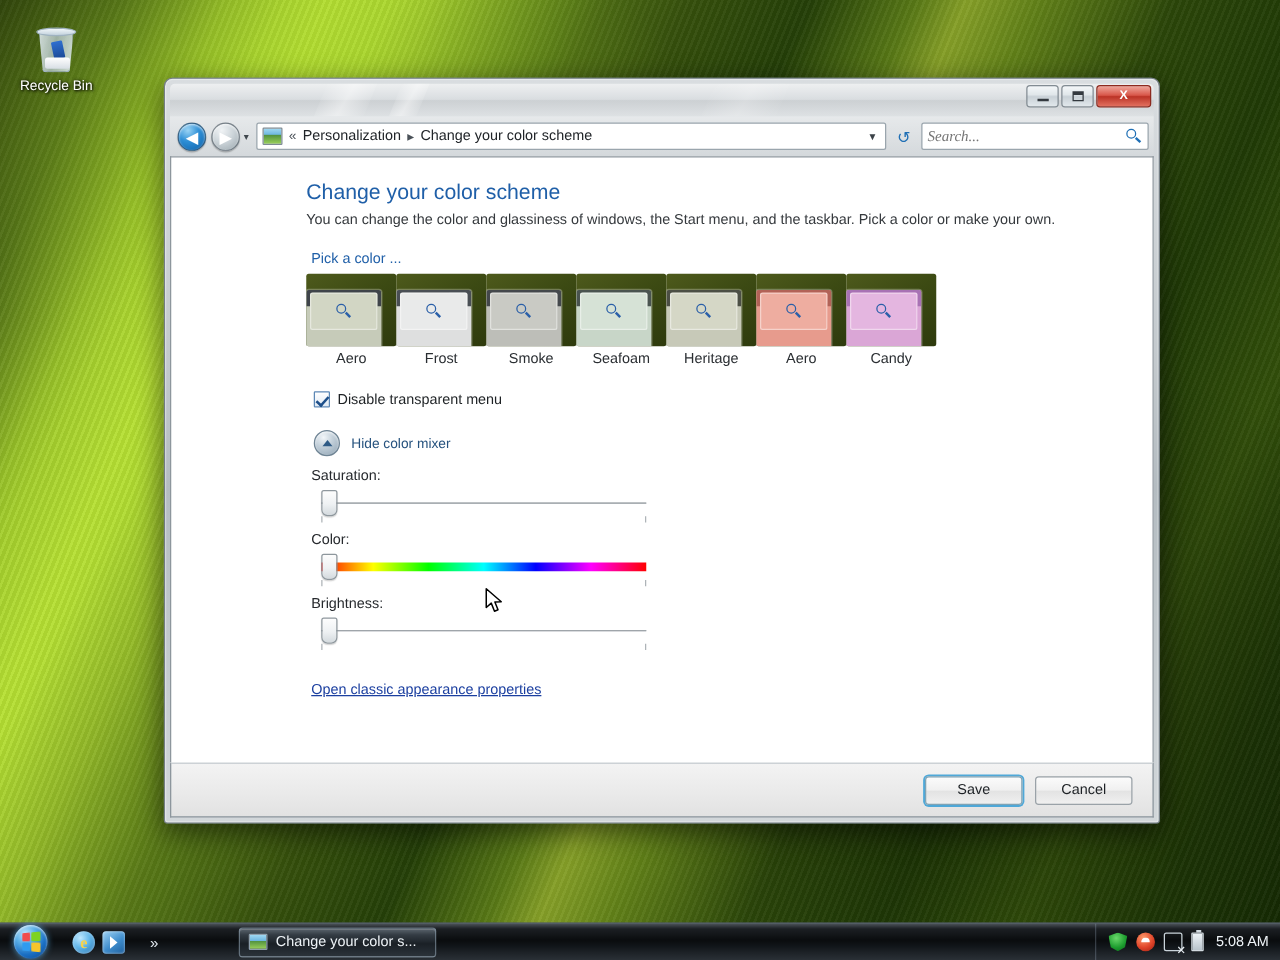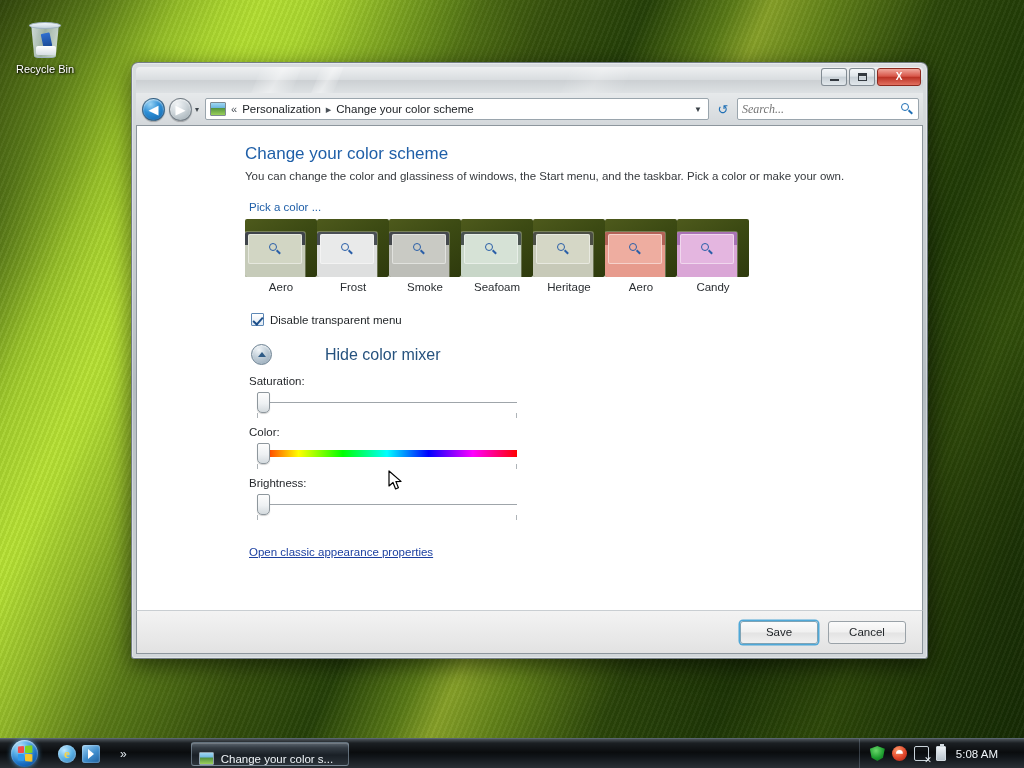--- a/index.html
+++ b/index.html
@@ -309,21 +309,21 @@
     box-shadow: inset 0 1px 2px rgba(255,255,255,0.8);
     display: flex; align-items: center; justify-content: center;
     cursor: default; flex: 0 0 auto;
   }
   #mixer-toggle span {
     display: block; width: 0; height: 0;
     border-left: 4.5px solid transparent;
     border-right: 4.5px solid transparent;
     border-bottom: 5px solid #2f5b86;
   }
-  #mixer-label { font-size: 16px; color: #26527e; margin-left: 44px; }
+  #mixer-label { font-size: 11px; color: #26527e; }
 
   
   #cursor {
     position: absolute; left: 251px; top: 344px;
     width: 16px; height: 22px; z-index: 50; pointer-events: none;
   }
 
   
   .slider-block { margin-top: 10px; margin-left: 4px; }
   .slider-label { font-size: 11.5px; color: #26292d; margin-bottom: 5px; }
@@ -438,37 +438,37 @@
     content:""; position:absolute; left:6px; top:4px;
     border-left:6px solid #ffffff; border-top:5px solid transparent; border-bottom:5px solid transparent;
   }
   #ql-chevron {
     color: #dfe6ec; font-size: 12px; margin-left: 14px; letter-spacing: -2px; cursor: default;
   }
   #tasks { margin-left: 66px; display: flex; align-items: center; }
   .task-button {
     height: 24px; min-width: 158px;
     padding: 0 10px 0 7px;
-    display: flex; align-items: flex-end; gap: 7px;
+    display: flex; align-items: center; gap: 7px;
     background: linear-gradient(180deg, #5b656e 0%, #343c44 22%, #1a2026 55%, #2b333a 100%);
     border: 1px solid rgba(160,180,195,0.5);
     border-radius: 3px;
     color: #eef3f7; font-size: 11.5px;
     cursor: default;
     box-shadow: inset 0 1px 0 rgba(255,255,255,0.16);
   }
   .task-icon {
     width: 15px; height: 13px; flex: 0 0 auto;
     border: 1px solid #8fa0ac;
     background: linear-gradient(#9fd8f2 0%, #6fb7e0 40%, #4f8f3e 42%, #9ad05a 100%);
     border-radius: 1px;
   }
   #tray {
     margin-left: auto; display: flex; align-items: center; gap: 7px;
-    padding-right: 26px; height: 100%;
+    padding-right: 9px; height: 100%;
     border-left: 1px solid rgba(160,180,200,0.28);
     padding-left: 10px;
   }
   .tray-icon { width: 15px; height: 15px; position: relative; cursor: default; }
   .tray-shield {
     background: radial-gradient(circle at 40% 30%, #6ad86a 0%, #1c9c2e 55%, #0d5c1a 100%);
     clip-path: polygon(50% 0%, 100% 18%, 88% 78%, 50% 100%, 12% 78%, 0% 18%);
   }
   .tray-flag {
     border-radius: 50%;

